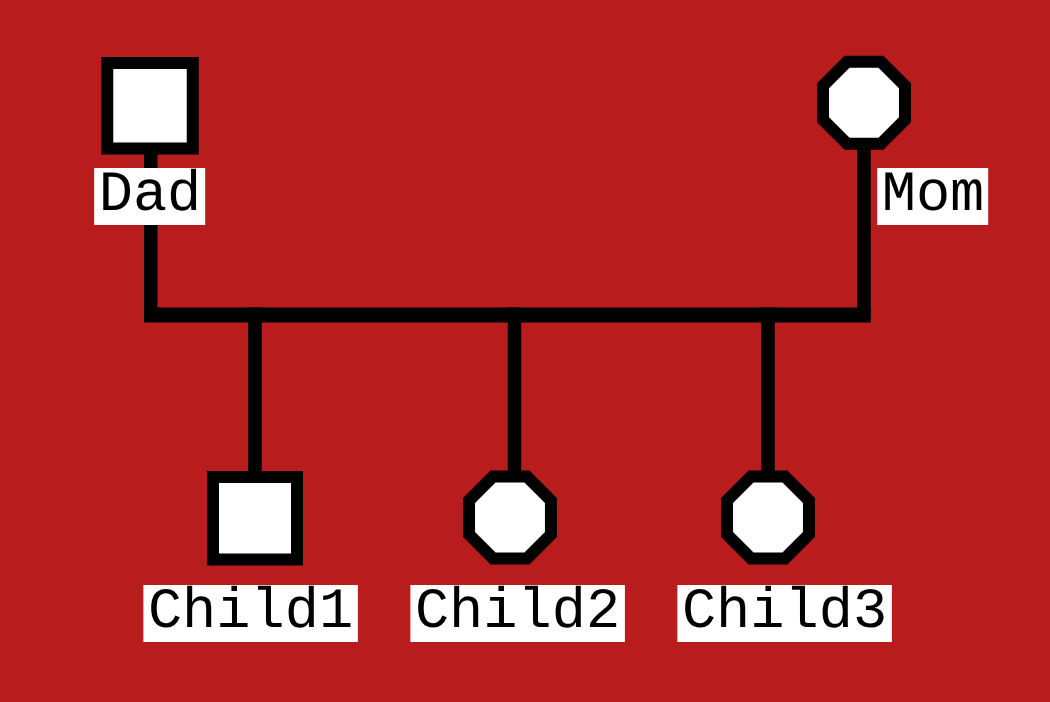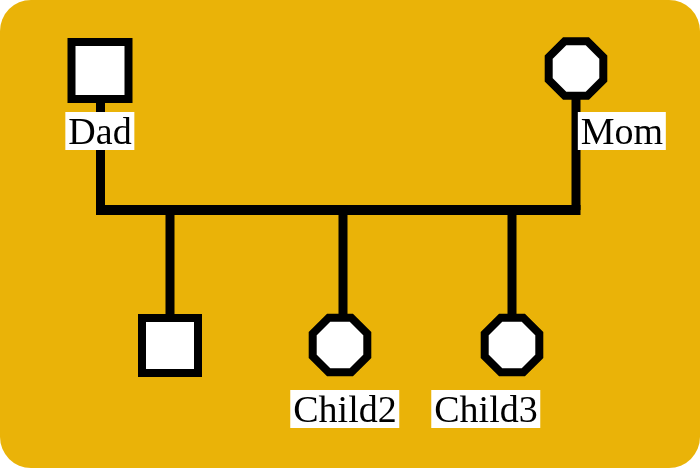--- a/index.html
+++ b/index.html
@@ -4,24 +4,23 @@
 <style>
   html, body {
     margin: 0;
     padding: 0;
     background: #ffffff;
   }
   .canvas {
     position: relative;
     width: 700px;
     height: 468px;
-    background: #eab308;
+    background: #b91c1c;
     overflow: hidden;
-    font-family: Liberation Serif, serif;
-    border-radius: 31px;
+    font-family: Liberation Mono, monospace;
   }
   .diagram-svg {
     position: absolute;
     left: 0;
     top: 0;
   }
   .shape {
     fill: #ffffff;
     stroke: #000000;
     stroke-width: 8;
@@ -66,16 +65,17 @@
     <rect class="shape" x="71.5" y="42" width="57" height="57"></rect>
     <polygon class="shape" points="603.3,79.8 587.3,95.8 564.7,95.8 548.7,79.8 548.7,57.2 564.7,41.2 587.3,41.2 603.3,57.2"></polygon>
     <rect class="shape" x="142" y="318" width="56" height="55"></rect>
     <polygon class="shape" points="367.3,356.3 351.3,372.3 328.7,372.3 312.7,356.3 312.7,333.7 328.7,317.7 351.3,317.7 367.3,333.7"></polygon>
     <polygon class="shape" points="539.3,356.3 523.3,372.3 500.7,372.3 484.7,356.3 484.7,333.7 500.7,317.7 523.3,317.7 539.3,333.7"></polygon>
   </svg>
 
   <div class="node-label parent-label" style="left:100px;">Dad</div>
   <div class="node-label parent-label" style="left:578px;margin-left:44px;">Mom</div>
 
+  <div class="node-label child-label" style="left:167px;">Child1</div>
   <div class="node-label child-label" style="left:345px;">Child2</div>
-  <div class="node-label child-label" style="left:486px;">Child3</div>
+  <div class="node-label child-label" style="left:523px;">Child3</div>
 
 </div>
 
 </body></html>

